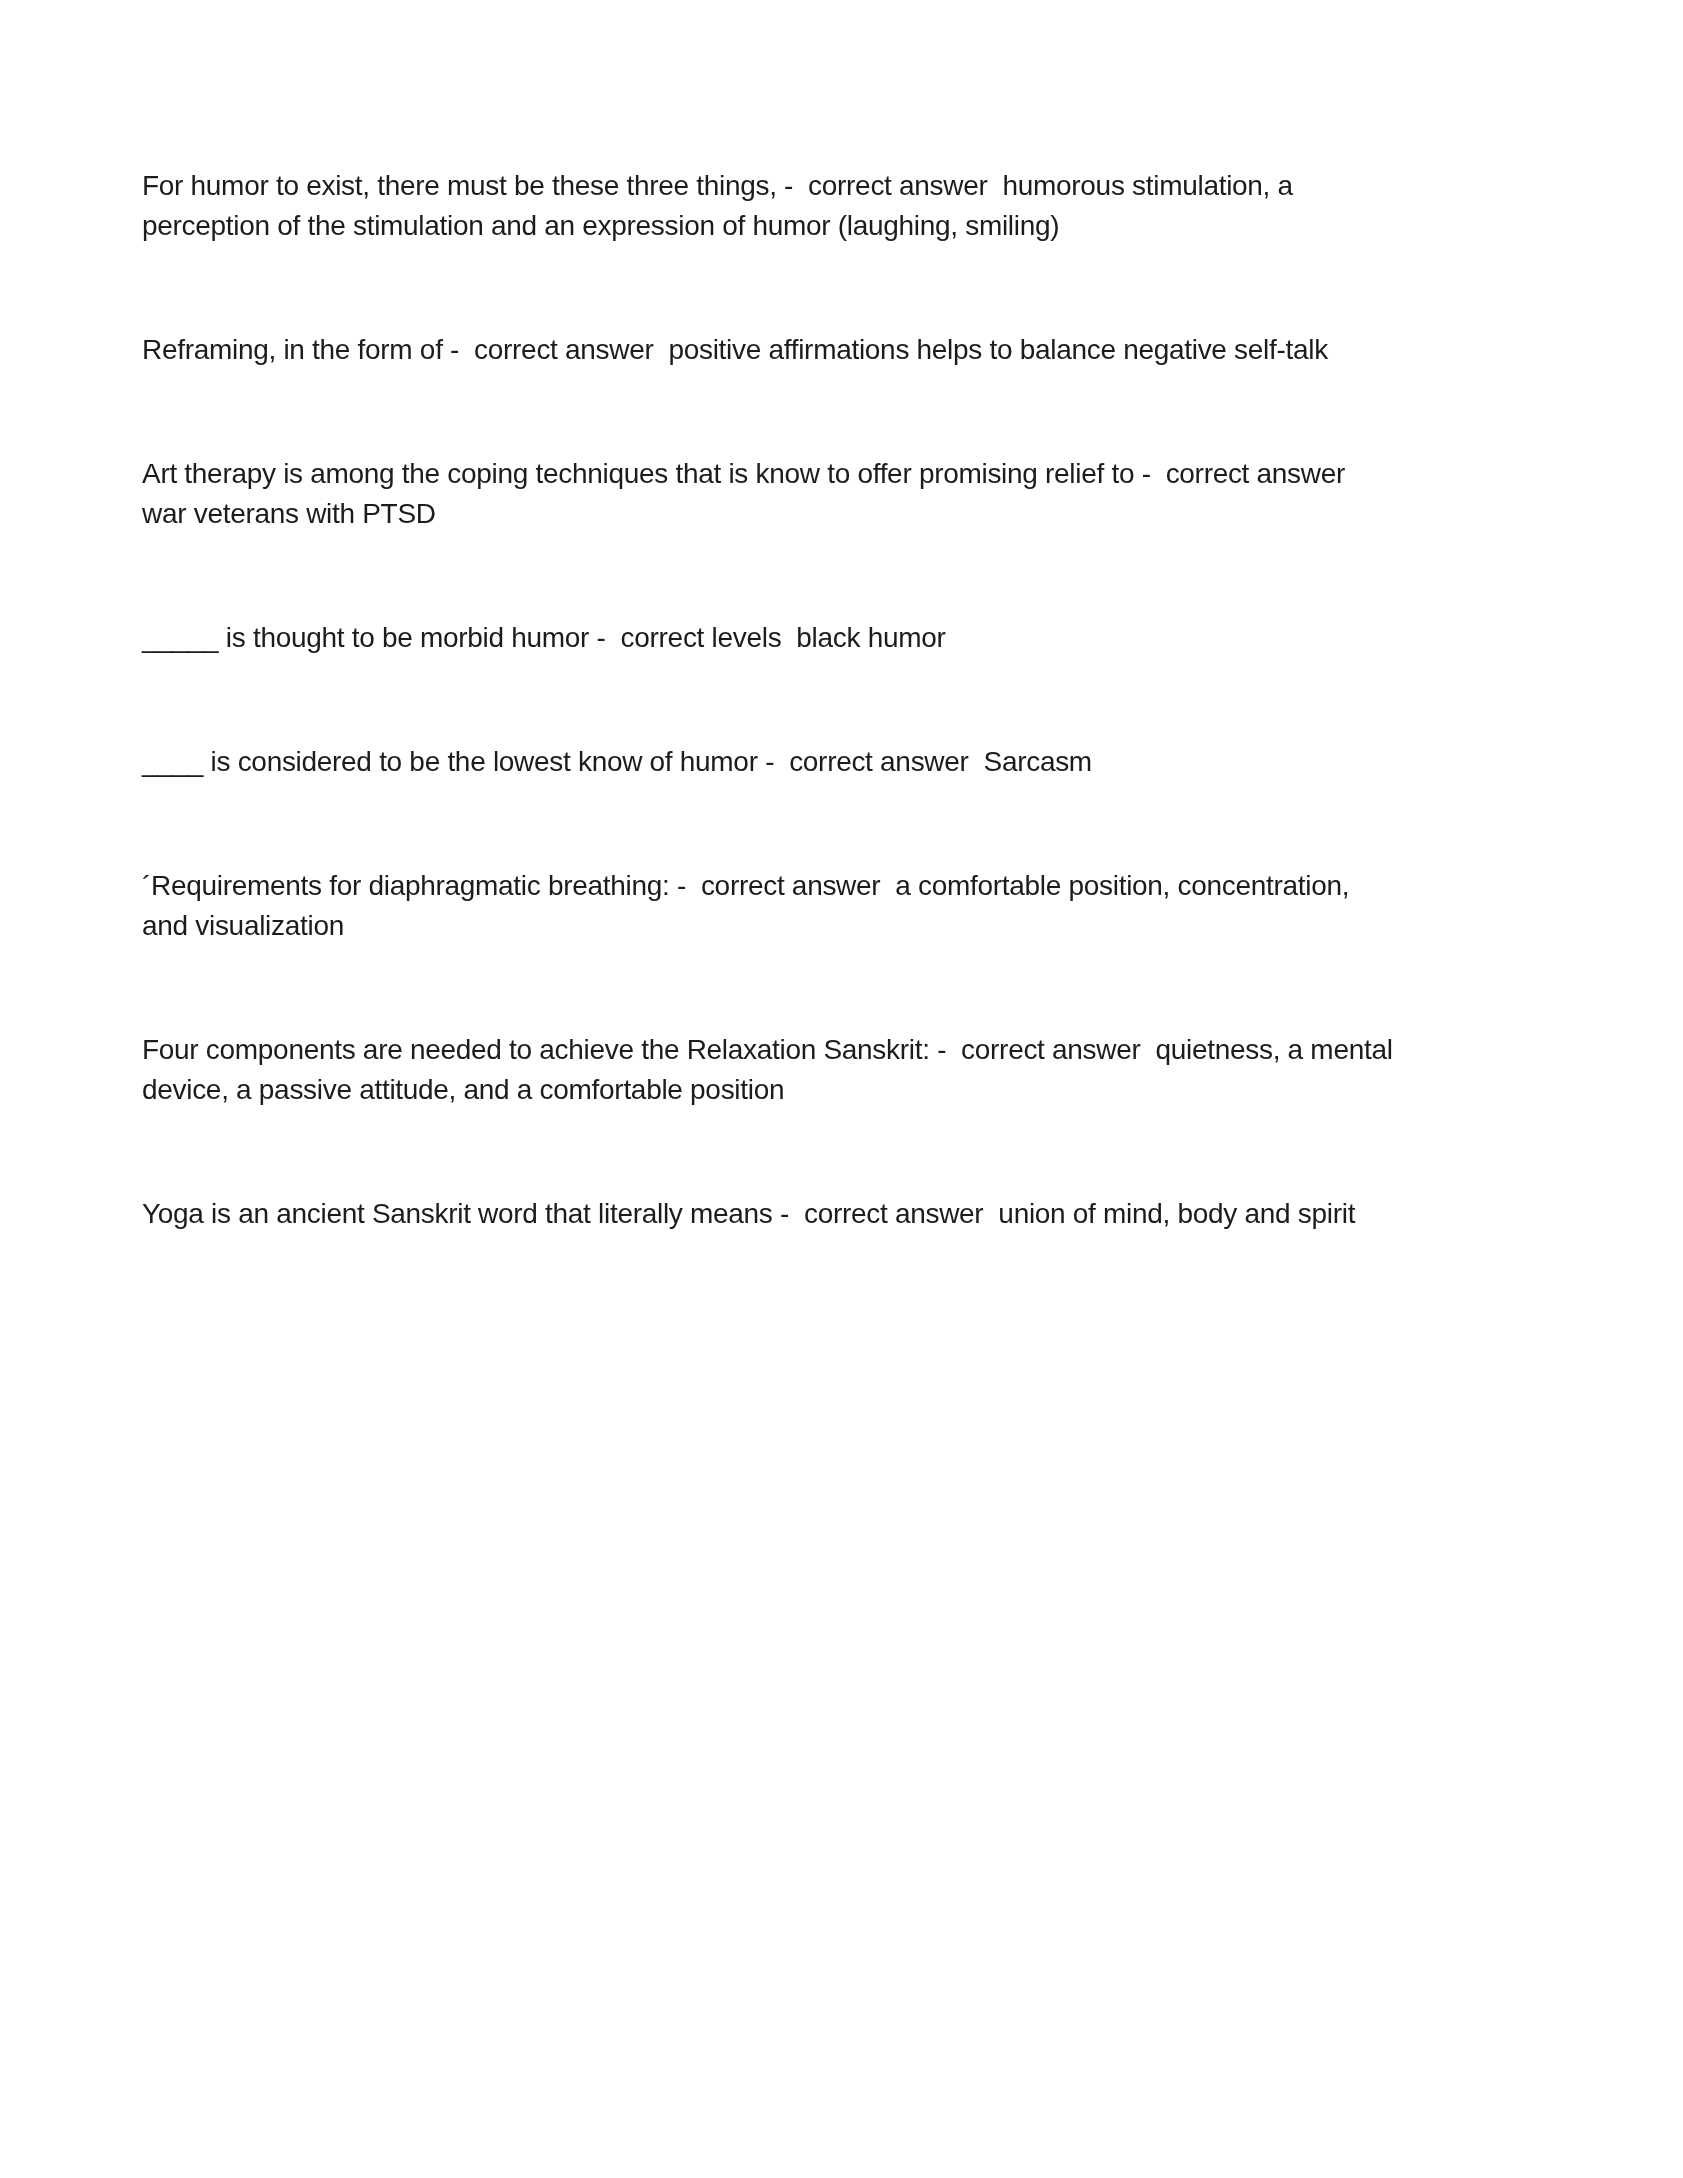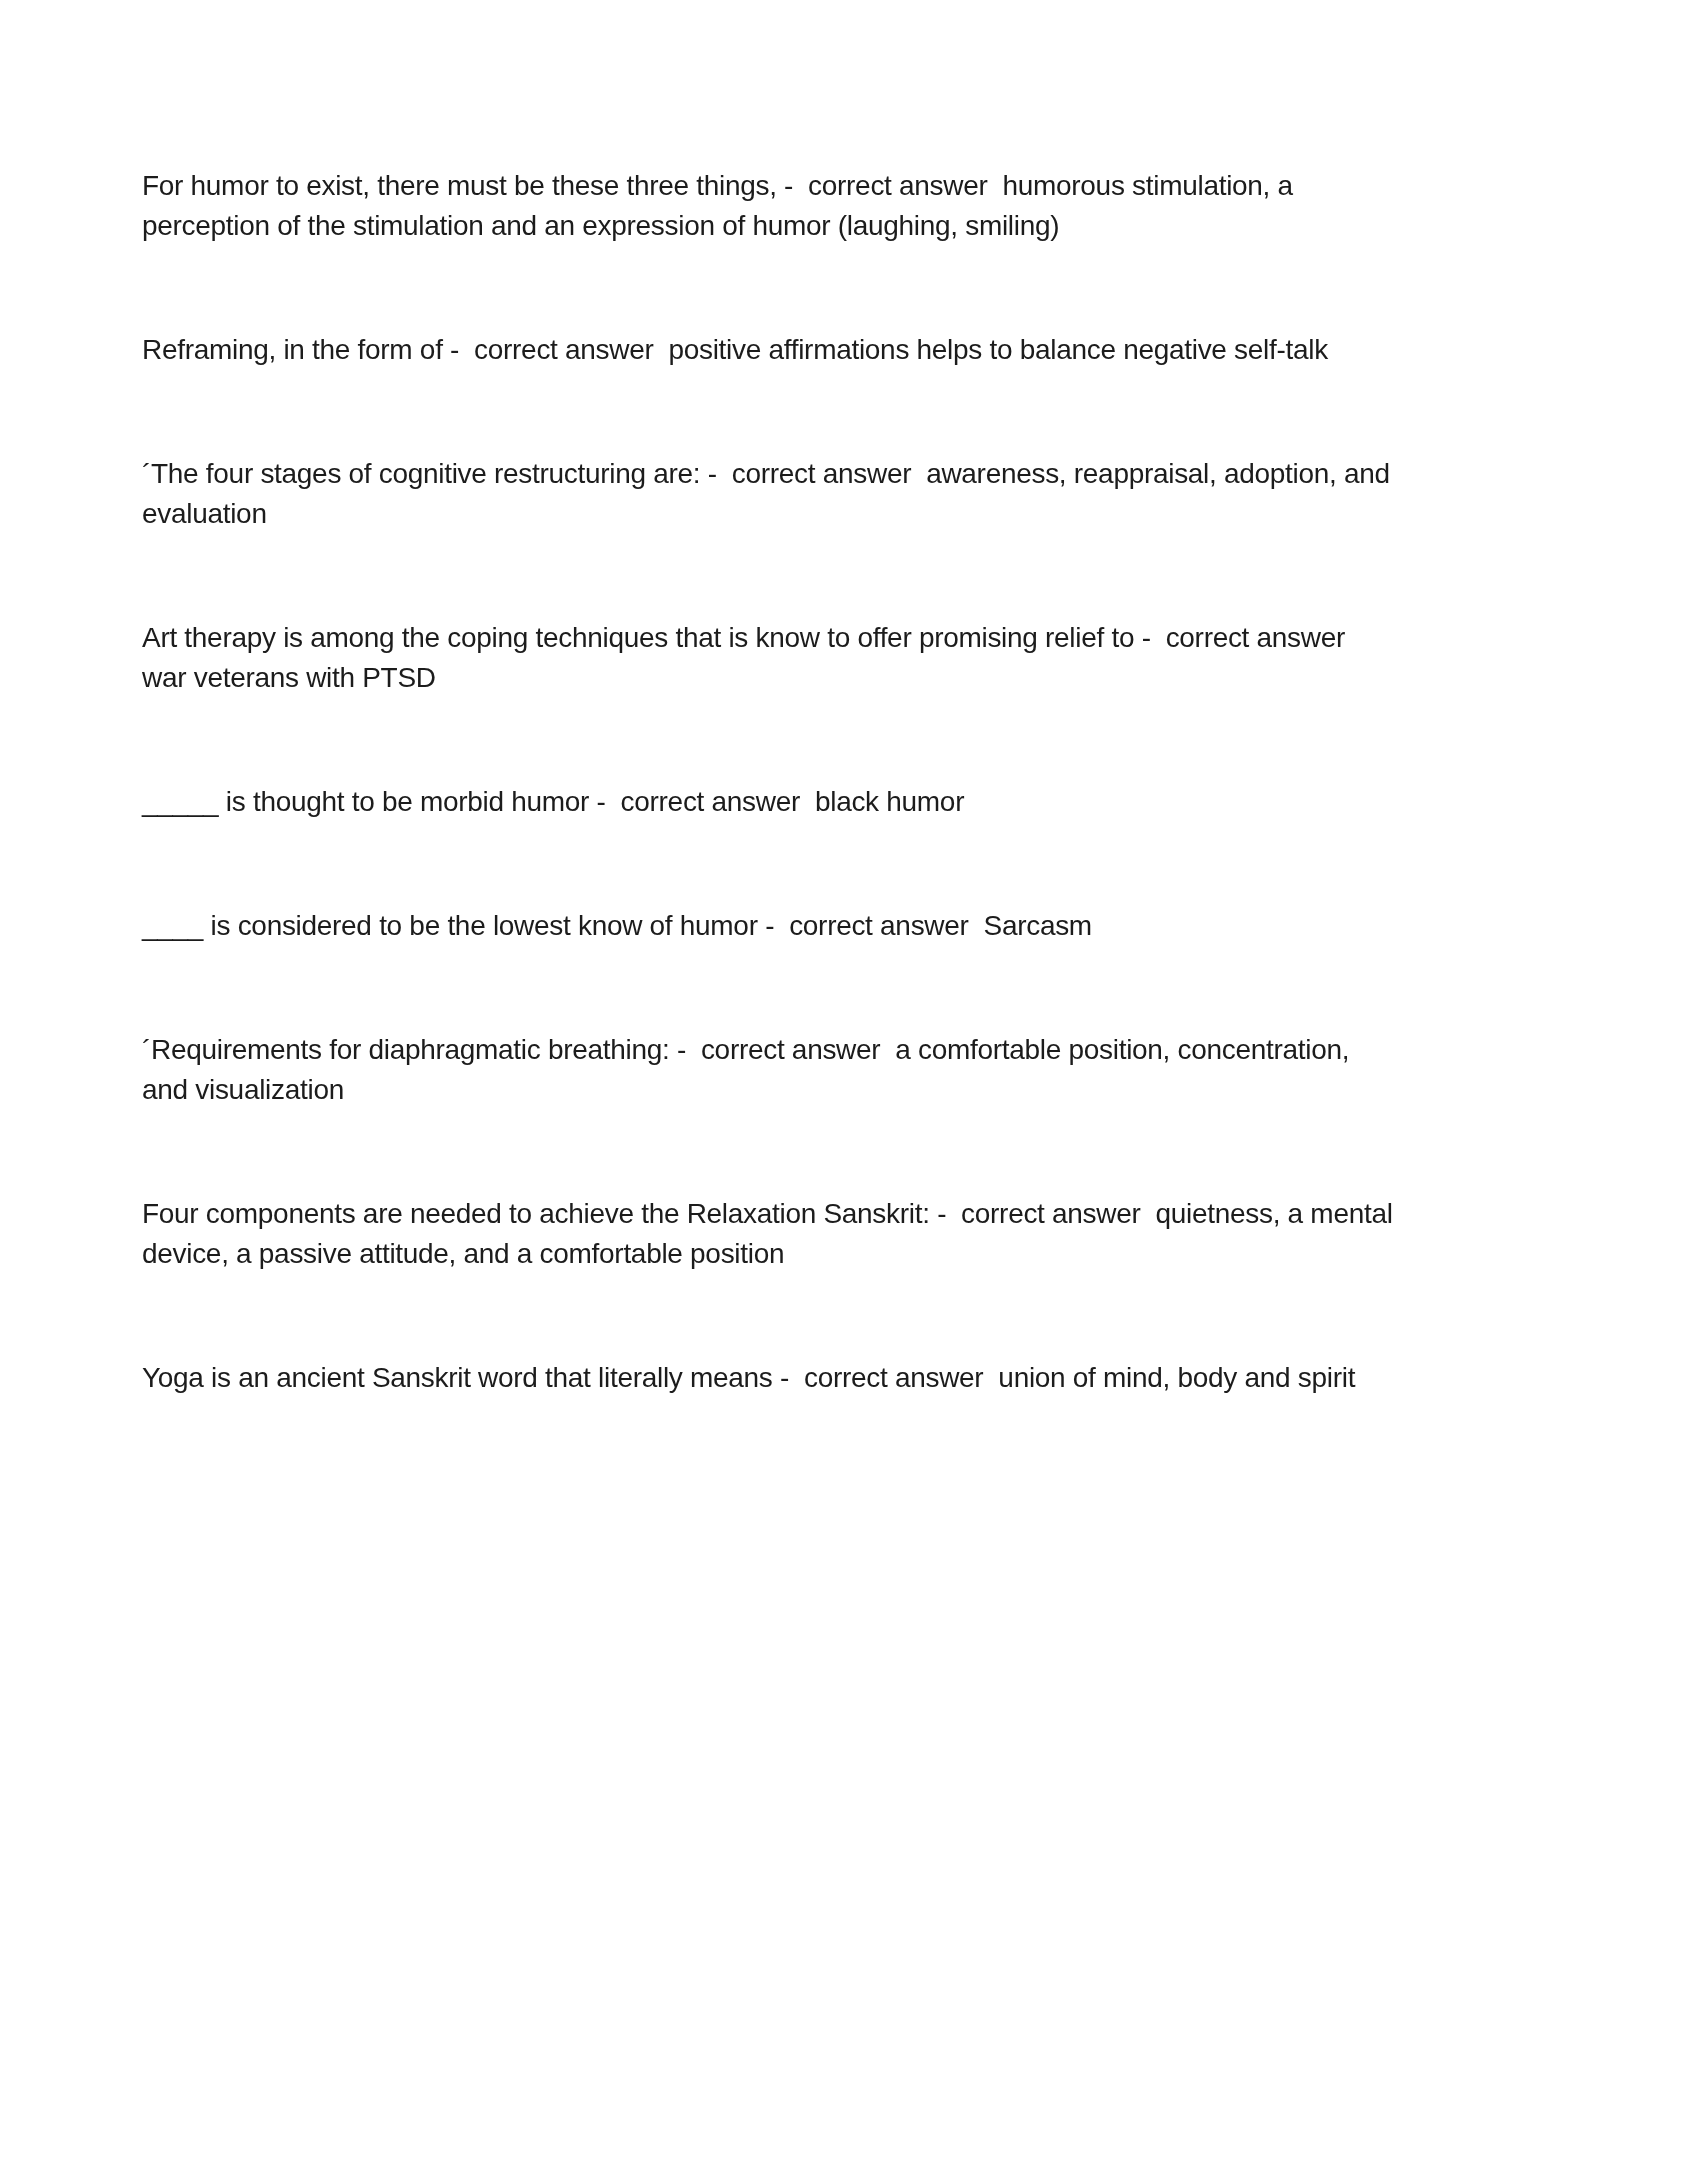--- a/index.html
+++ b/index.html
@@ -30,25 +30,23 @@
     white-space: pre; 
   }
 </style>
 </head>
 <body>
 
 <div class="page">
   <p class="qa">For humor to exist, there must be these three things, -  correct answer  humorous stimulation, a
 perception of the stimulation and an expression of humor (laughing, smiling)</p>
   <p class="qa">Reframing, in the form of -  correct answer  positive affirmations helps to balance negative self-talk</p>
-  <p class="qa">´The four stages of cognitive restructuring are: -  correct answer  awareness, reappraisal, adoption, and
-evaluation</p>
   <p class="qa">Art therapy is among the coping techniques that is know to offer promising relief to -  correct answer
 war veterans with PTSD</p>
-  <p class="qa">_____ is thought to be morbid humor -  correct answer  black humor</p>
+  <p class="qa">_____ is thought to be morbid humor -  correct levels  black humor</p>
   <p class="qa">____ is considered to be the lowest know of humor -  correct answer  Sarcasm</p>
   <p class="qa">´Requirements for diaphragmatic breathing: -  correct answer  a comfortable position, concentration,
 and visualization</p>
   <p class="qa">Four components are needed to achieve the Relaxation Sanskrit: -  correct answer  quietness, a mental
 device, a passive attitude, and a comfortable position</p>
   <p class="qa">Yoga is an ancient Sanskrit word that literally means -  correct answer  union of mind, body and spirit</p>
 </div>
 
 
 </body></html>

